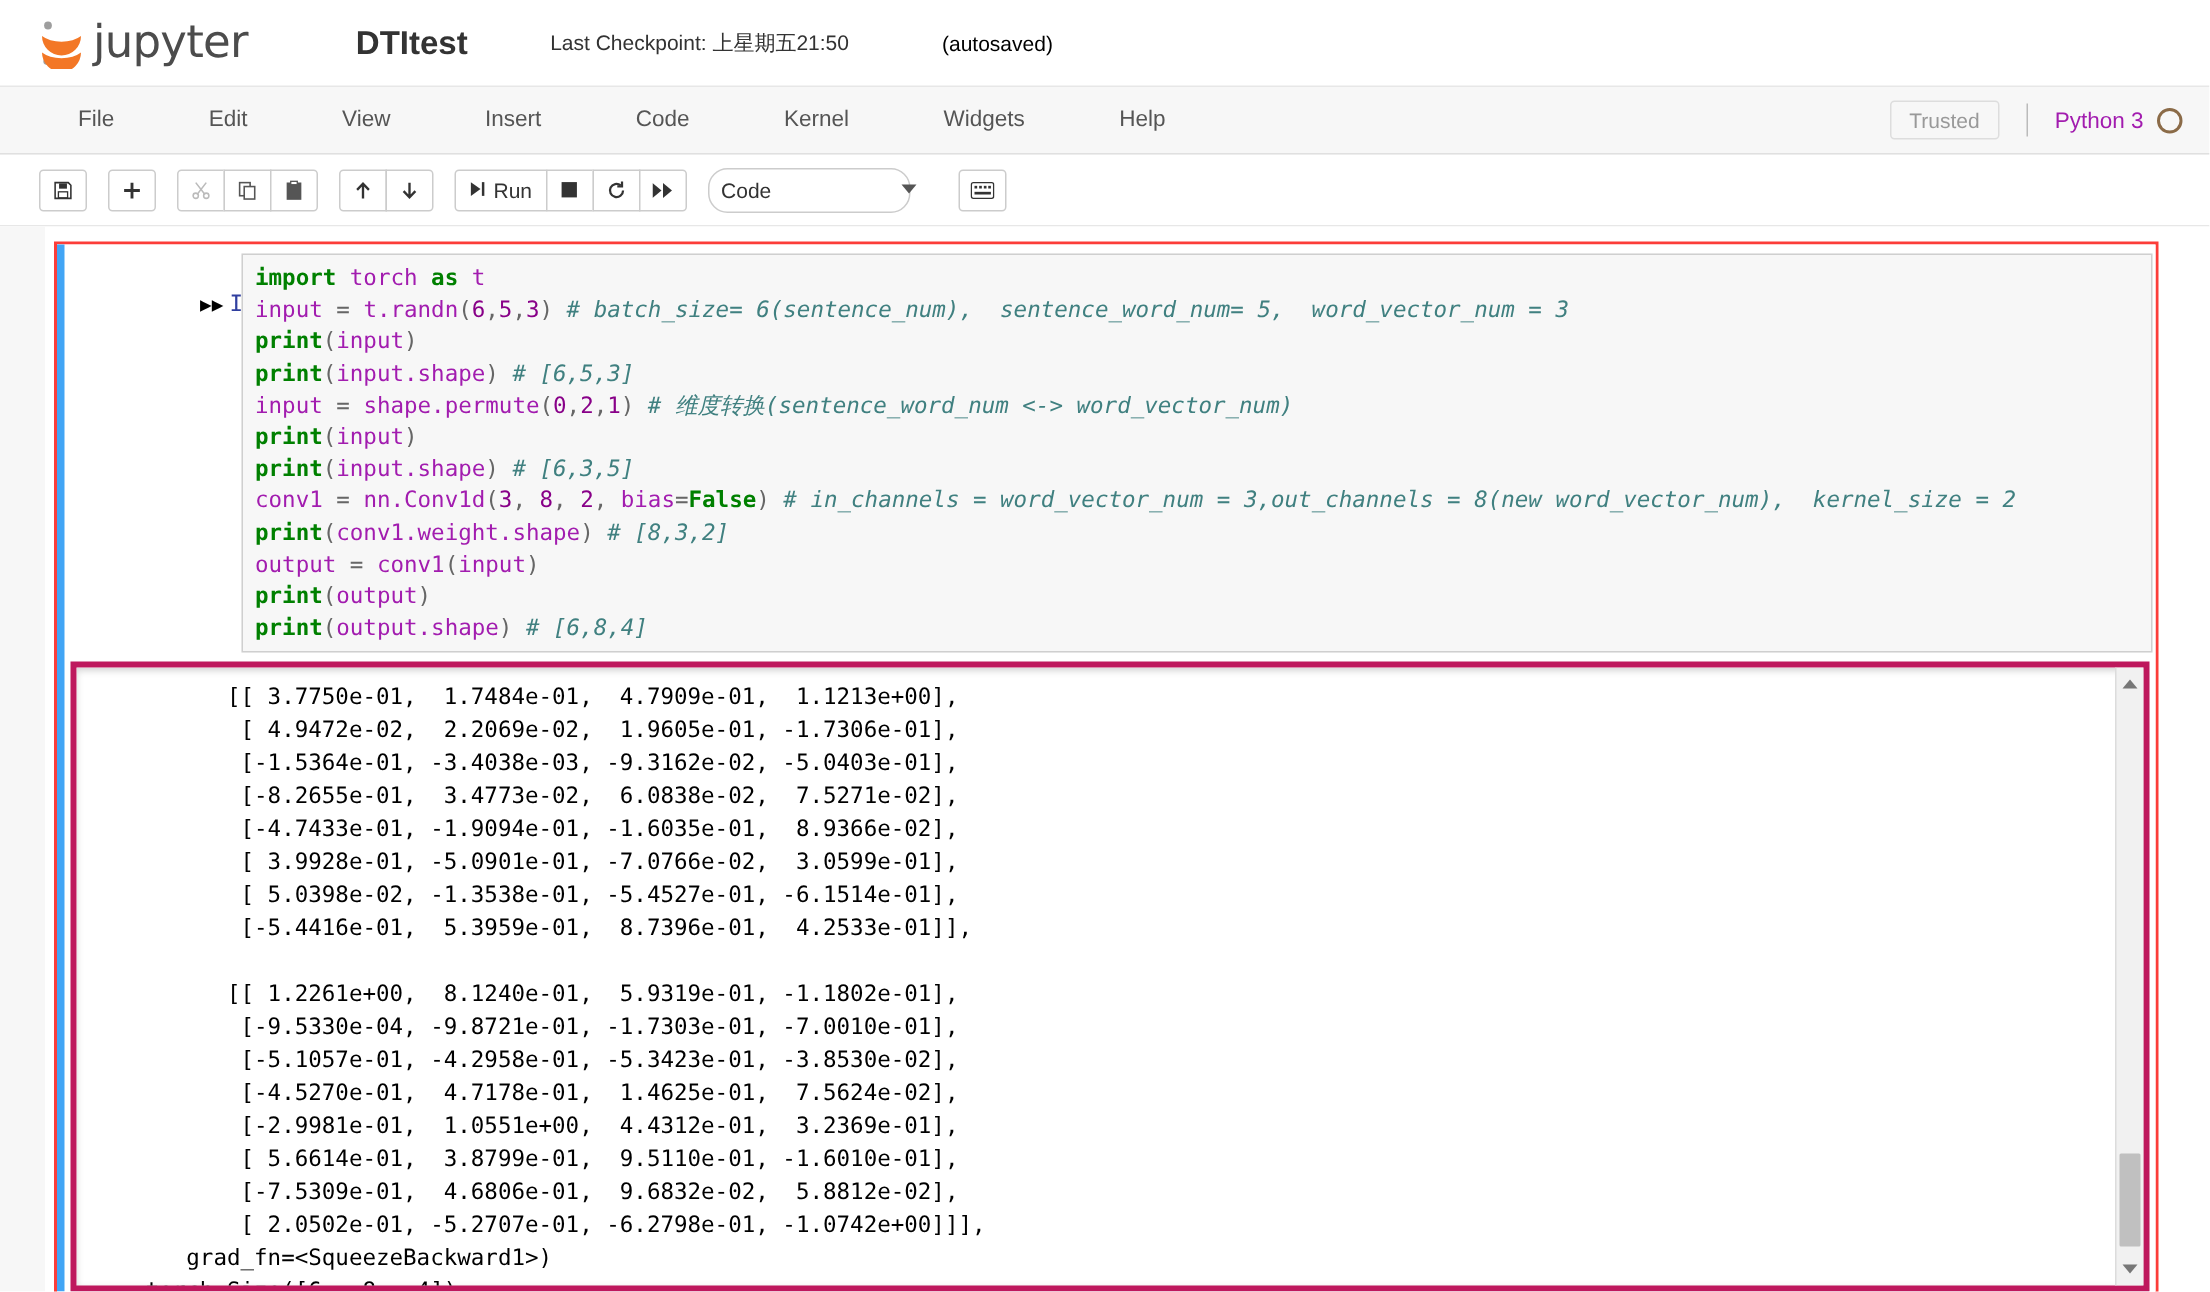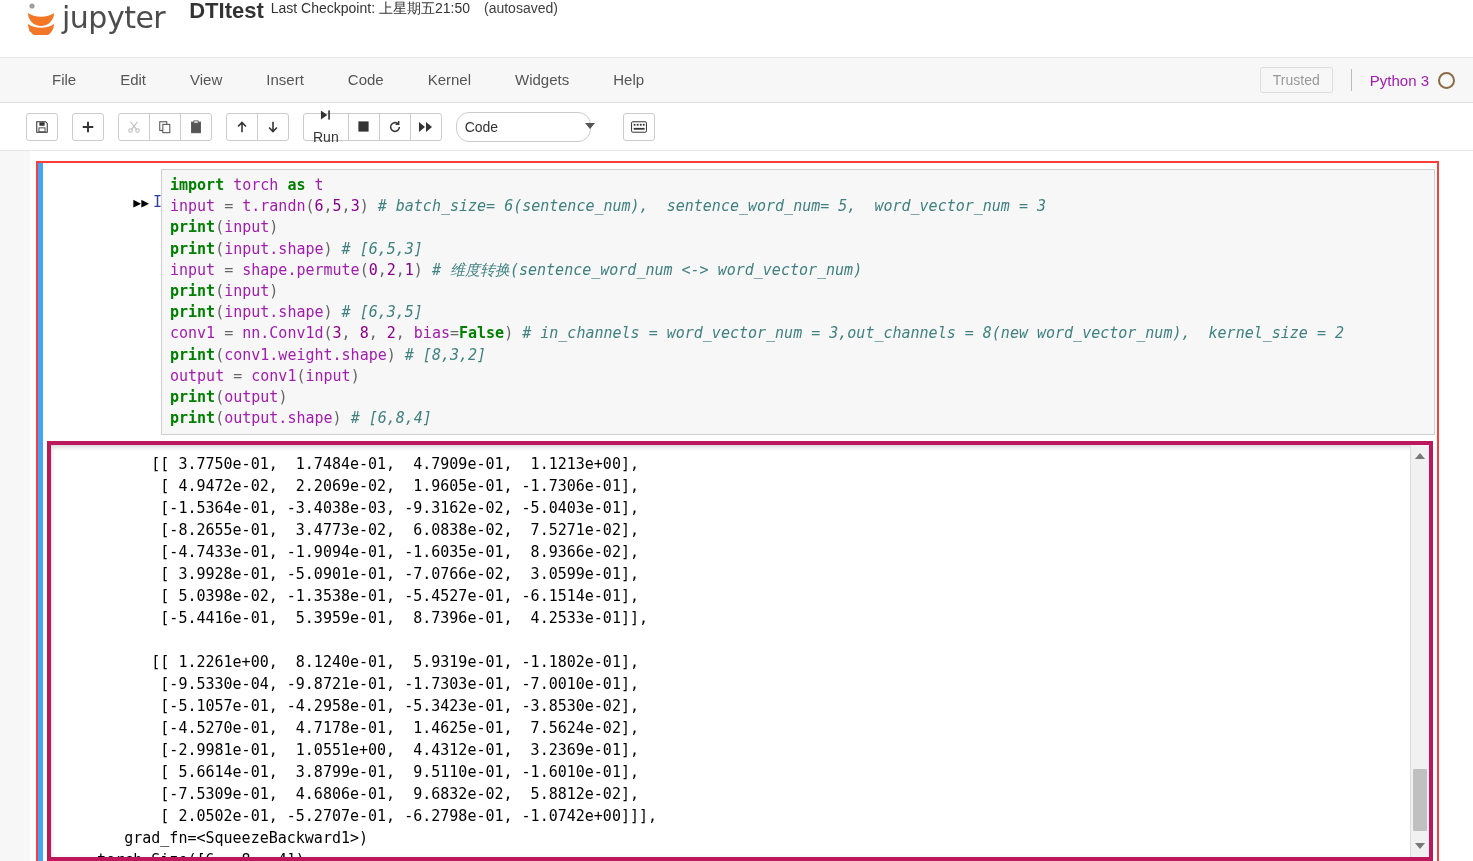--- a/index.html
+++ b/index.html
@@ -15,21 +15,22 @@
     color: #000;
   }
 
   
   .header {
     position: relative;
     height: 57px;
     border-bottom: 1px solid #e7e7e7;
     background: #fff;
     display: flex;
-    align-items: flex-start;
+    align-items: center;
+    gap: 48px;
   }
   .logo-wrap {
     display: flex;
     align-items: center;
     margin-left: 24px;
   }
   .jupyter-mark {
     width: 34px;
     height: 34px;
     position: relative;
@@ -50,21 +51,21 @@
     margin-left: 24px;
     line-height: 1;
   }
   .nb-checkpoint {
     font-size: 14px;
     color: #333;
     margin-left: 7px;
   }
   .nb-autosaved {
     font-size: 14px;
-    color: #404040;
+    color: #000000;
     margin-left: 14px;
   }
   .header-right {
     position: absolute;
     right: 22px;
     top: 0;
     height: 57px;
     display: flex;
     align-items: center;
     gap: 18px;
@@ -83,20 +84,21 @@
 
   
   .menubar {
     position: relative;
     height: 44px;
     background: #f7f7f7;
     border-bottom: 1px solid #e0e0e0;
     display: flex;
     align-items: center;
     padding-left: 30px;
+    gap: 19px;
   }
   .menu-item {
     font-size: 15px;
     color: #555;
     padding: 0 22px;
     line-height: 44px;
     cursor: pointer;
   }
   .menubar-right {
     position: absolute;
@@ -152,21 +154,21 @@
     background: #fff;
     display: flex;
     align-items: center;
     justify-content: center;
     font-size: 14px;
     color: #333;
     cursor: pointer;
     margin-left: -1px;
     border-radius: 0;
   }
-  .tb-group .tb-btn:first-child { margin-left: 0; border-radius: 3px 0 0 3px; flex-direction: column; }
+  .tb-group .tb-btn:first-child { margin-left: 0; border-radius: 3px 0 0 3px; }
   .tb-group .tb-btn:last-child { border-radius: 0 3px 3px 0; }
   .tb-group .tb-btn:only-child { border-radius: 3px; }
   .tb-btn.run {
     width: auto;
     padding: 0 9px;
     gap: 5px;
     font-size: 14px;
   }
   .tb-btn.disabled { color: #ccc; }
   .cell-type-select {

